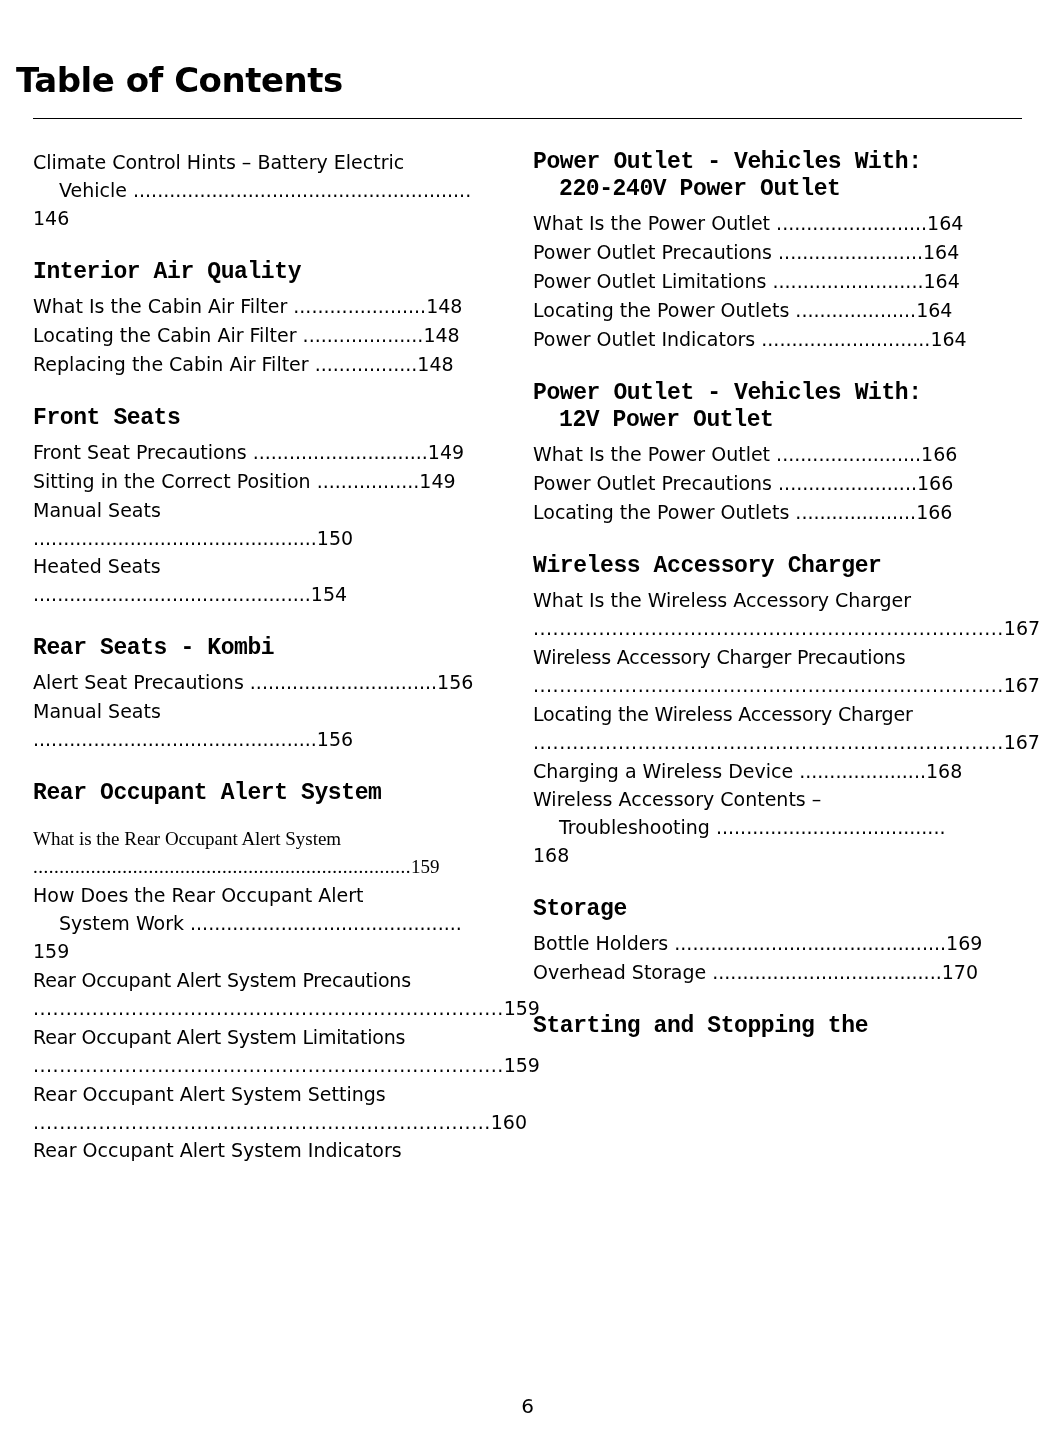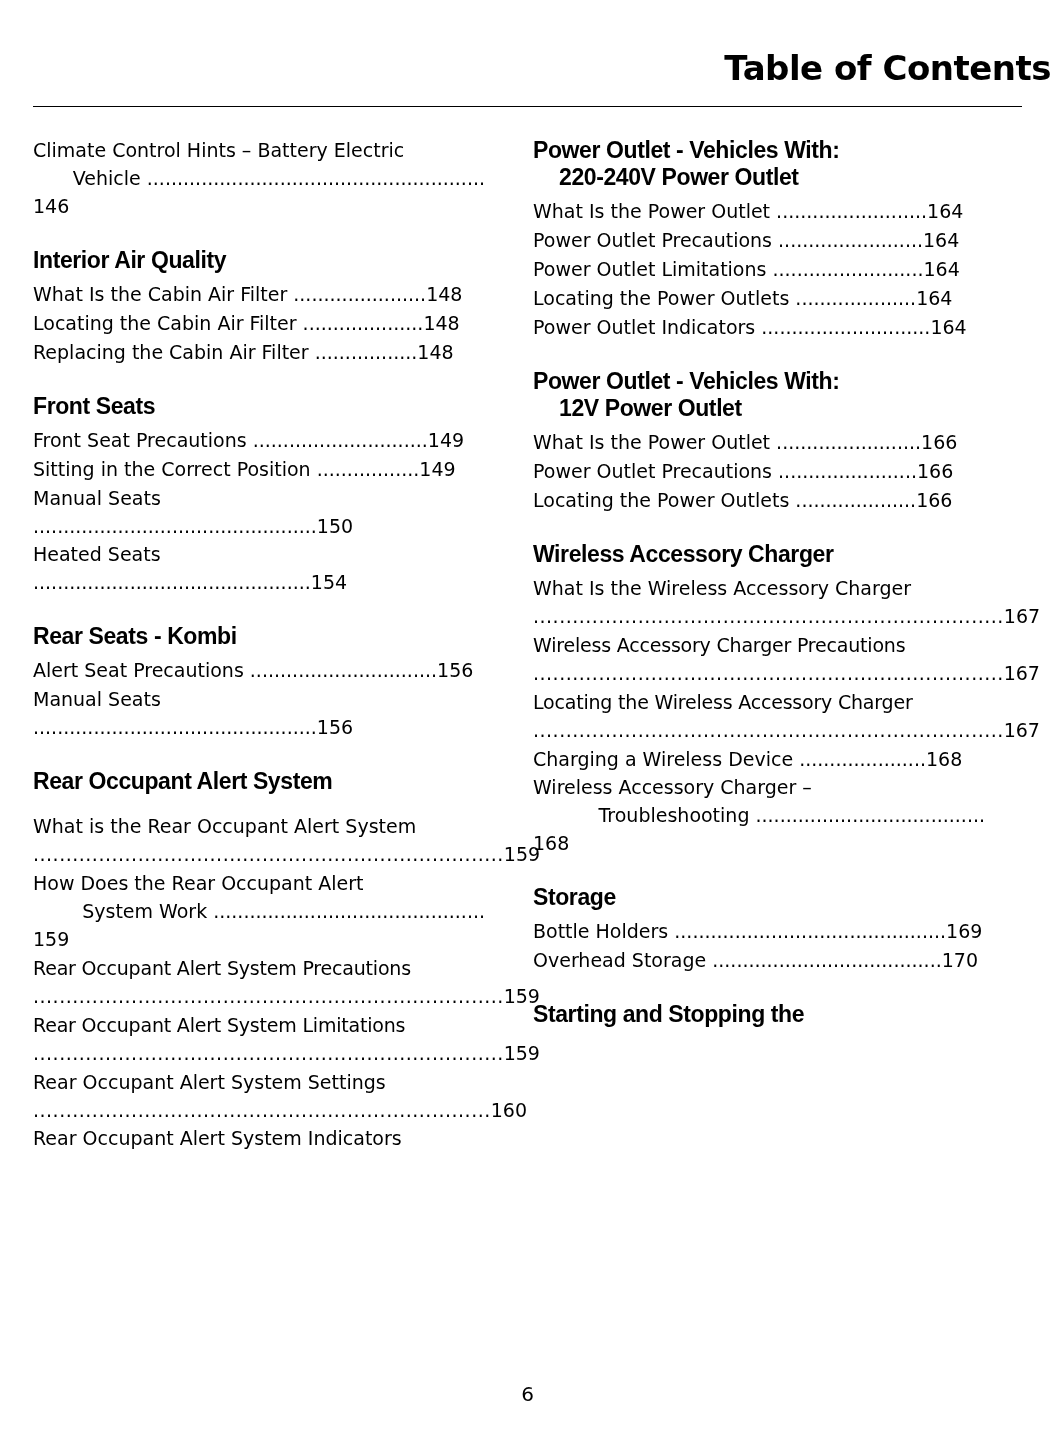--- a/index.html
+++ b/index.html
@@ -16,46 +16,46 @@
     overflow: hidden;
   }
   .page {
     width: 1055px;
     height: 1448px;
     box-sizing: border-box;
     padding: 0;
     position: relative;
   }
   .page-title {
-    text-align: right;
+    text-align: left;
     font-family: "DejaVu Sans", sans-serif;
     font-weight: bold;
     font-size: 34px;
     letter-spacing: -0.5px;
-    margin: 4px;
+    margin: 16px;
     padding-top: 44px;
   }
   .title-rule {
     border: none;
     border-top: 1.5px solid #000;
     margin: 18px 33px 0 33px;
   }
   .columns {
     display: flex;
     flex-direction: row;
     padding: 30px 33px 0 33px;
     box-sizing: border-box;
     gap: 48px;
   }
   .column {
     width: 452px;
     flex: 0 0 452px;
   }
   .sec-title {
-    font-family: Liberation Sans, sans-serif;
+    font-family: Liberation Mono, monospace;
     font-weight: bold;
     font-size: 23px;
     letter-spacing: -0.4px;
     line-height: 1.18;
     margin: 26px 0 7px 0;
   }
   .sec-title.first {
     margin-top: 0;
   }
   .sec-title .indent2 {
@@ -68,31 +68,31 @@
     margin: 0 0 1px 0;
     display: block;
     position: relative;
   }
   .entry .txt {
     white-space: pre-wrap;
   }
   .entry .cont {
     display: block;
     padding-left: 26px;
-    text-align: right;
   }
   .leader {
     letter-spacing: 0.5px;
   }
   .tight {
     font-size: 19px;
     letter-spacing: -0.2px;
   }
   .gap-before {
     margin-top: 18px;
+    font-family: Liberation Serif, serif;
   }
   .page-number {
     position: absolute;
     bottom: 46px;
     left: 0;
     width: 100%;
     text-align: center;
     font-size: 20px;
   }
 </style>
@@ -134,21 +134,21 @@
         <div class="entry"><span class="txt">Power Outlet Indicators ............................</span><span>164</span></div>
         <div class="sec-title"><span>Power Outlet - Vehicles With:</span><span class="indent2">12V Power Outlet</span></div>
         <div class="entry"><span class="txt">What Is the Power Outlet ........................</span><span>166</span></div>
         <div class="entry"><span class="txt">Power Outlet Precautions .......................</span><span>166</span></div>
         <div class="entry"><span class="txt">Locating the Power Outlets ....................</span><span>166</span></div>
         <div class="sec-title">Wireless Accessory Charger</div>
         <div class="entry"><span class="txt">What Is the Wireless Accessory Charger</span><br><span class="txt leader">........................................................................</span><span>167</span></div>
         <div class="entry tight"><span class="txt">Wireless Accessory Charger Precautions</span><br><span class="txt leader">........................................................................</span><span>167</span></div>
         <div class="entry tight"><span class="txt">Locating the Wireless Accessory Charger</span><br><span class="txt leader">........................................................................</span><span>167</span></div>
         <div class="entry"><span class="txt">Charging a Wireless Device .....................</span><span>168</span></div>
-        <div class="entry"><span class="txt">Wireless Accessory Charger –</span><span class="cont">Troubleshooting  ......................................</span><span>168</span></div>
+        <div class="entry"><span class="txt">Wireless Accessory Contents –</span><span class="cont">Troubleshooting  ......................................</span><span>168</span></div>
         <div class="sec-title">Storage</div>
         <div class="entry"><span class="txt">Bottle Holders .............................................</span><span>169</span></div>
         <div class="entry"><span class="txt">Overhead Storage ......................................</span><span>170</span></div>
         <div class="sec-title"><span>Starting and Stopping the</span></div>
       </div>
   </div>
   <div class="page-number">6</div>
 </div>
 
 </body></html>

